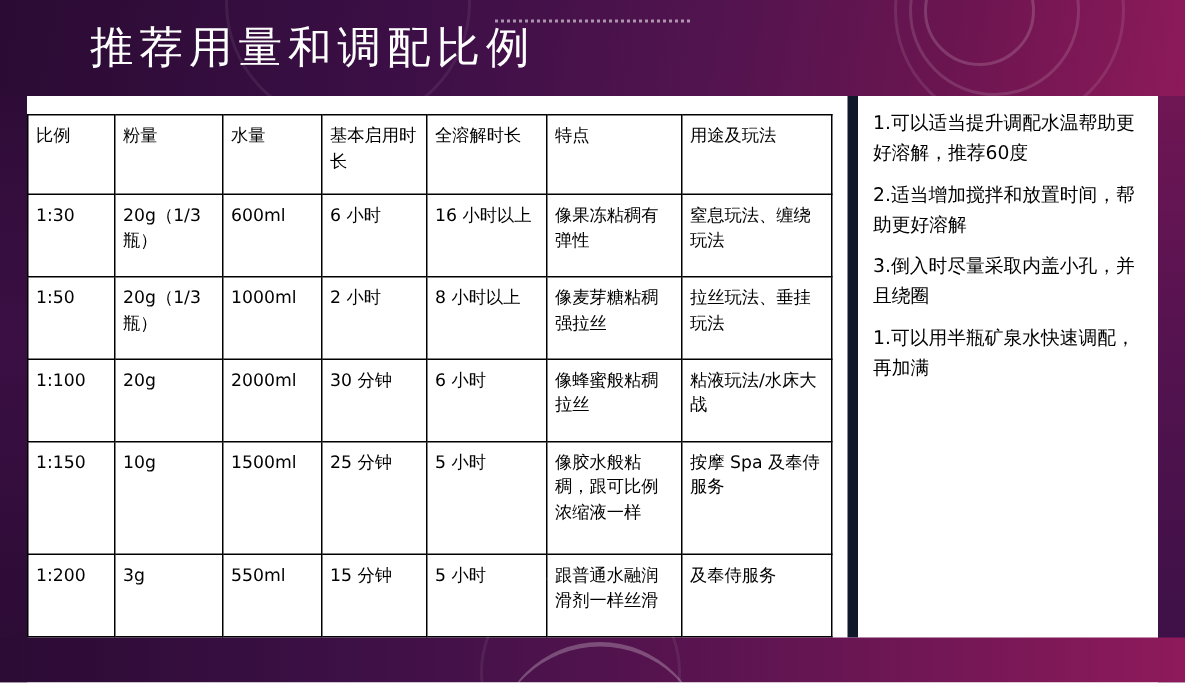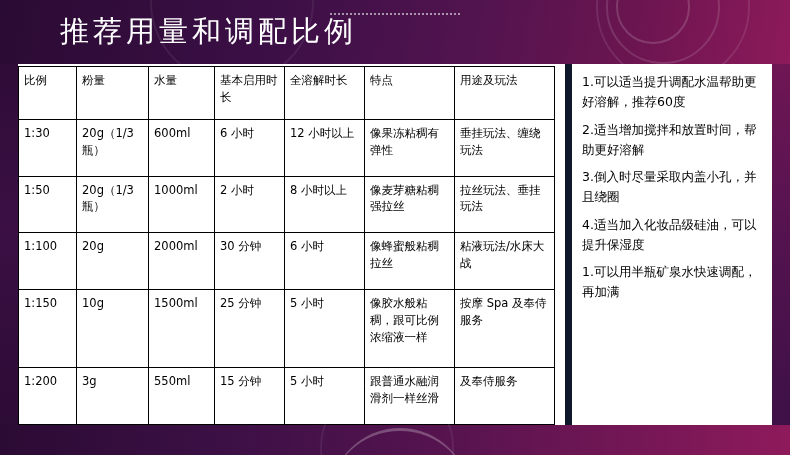--- a/index.html
+++ b/index.html
@@ -96,21 +96,21 @@
     left: 18px; top: 64px;
     width: 754px;
     height: 361px;
     background: #ffffff;
     display: flex;
   }
   table.spec {
     border-collapse: collapse;
     table-layout: fixed;
     margin-left: 0px;
-    margin-top: 2px;
+    margin-top: 12px;
   }
   table.spec td, table.spec th {
     border: 1px solid #000000;
     font-size: 11.5px;
     font-family: "DejaVu Sans", sans-serif;
     color: #000000;
     vertical-align: top;
     padding: 5px 4px 5px 5px;
     line-height: 1.45;
     text-align: left;
@@ -182,23 +182,23 @@
           <td>特点</td>
           <td>用途及玩法</td>
         </tr>
       </thead>
       <tbody>
         <tr>
           <td>1:30</td>
           <td>20g（1/3瓶）</td>
           <td>600ml</td>
           <td>6 小时</td>
-          <td>12 小时以上</td>
+          <td>16 小时以上</td>
           <td>像果冻粘稠有弹性</td>
-          <td>垂挂玩法、缠绕玩法</td>
+          <td>窒息玩法、缠绕玩法</td>
         </tr>
         <tr>
           <td>1:50</td>
           <td>20g（1/3瓶）</td>
           <td>1000ml</td>
           <td>2 小时</td>
           <td>8 小时以上</td>
           <td>像麦芽糖粘稠强拉丝</td>
           <td>拉丝玩法、垂挂玩法</td>
         </tr>
@@ -229,21 +229,20 @@
           <td>跟普通水融润滑剂一样丝滑</td>
           <td>及奉侍服务</td>
         </tr>
       </tbody>
     </table>
 
     <div class="notes">
       <div class="note-item">1.可以适当提升调配水温帮助更好溶解，推荐60度</div>
       <div class="note-item">2.适当增加搅拌和放置时间，帮助更好溶解</div>
       <div class="note-item">3.倒入时尽量采取内盖小孔，并且绕圈</div>
-      <div class="note-item">4.适当加入化妆品级硅油，可以提升保湿度</div>
       <div class="note-item">1.可以用半瓶矿泉水快速调配，再加满</div>
     </div>
 
   </div>
 
   <div class="frame-bottom">
     <div class="swirl sw5"></div>
     <div class="arc-bottom"></div>
   </div>
 

